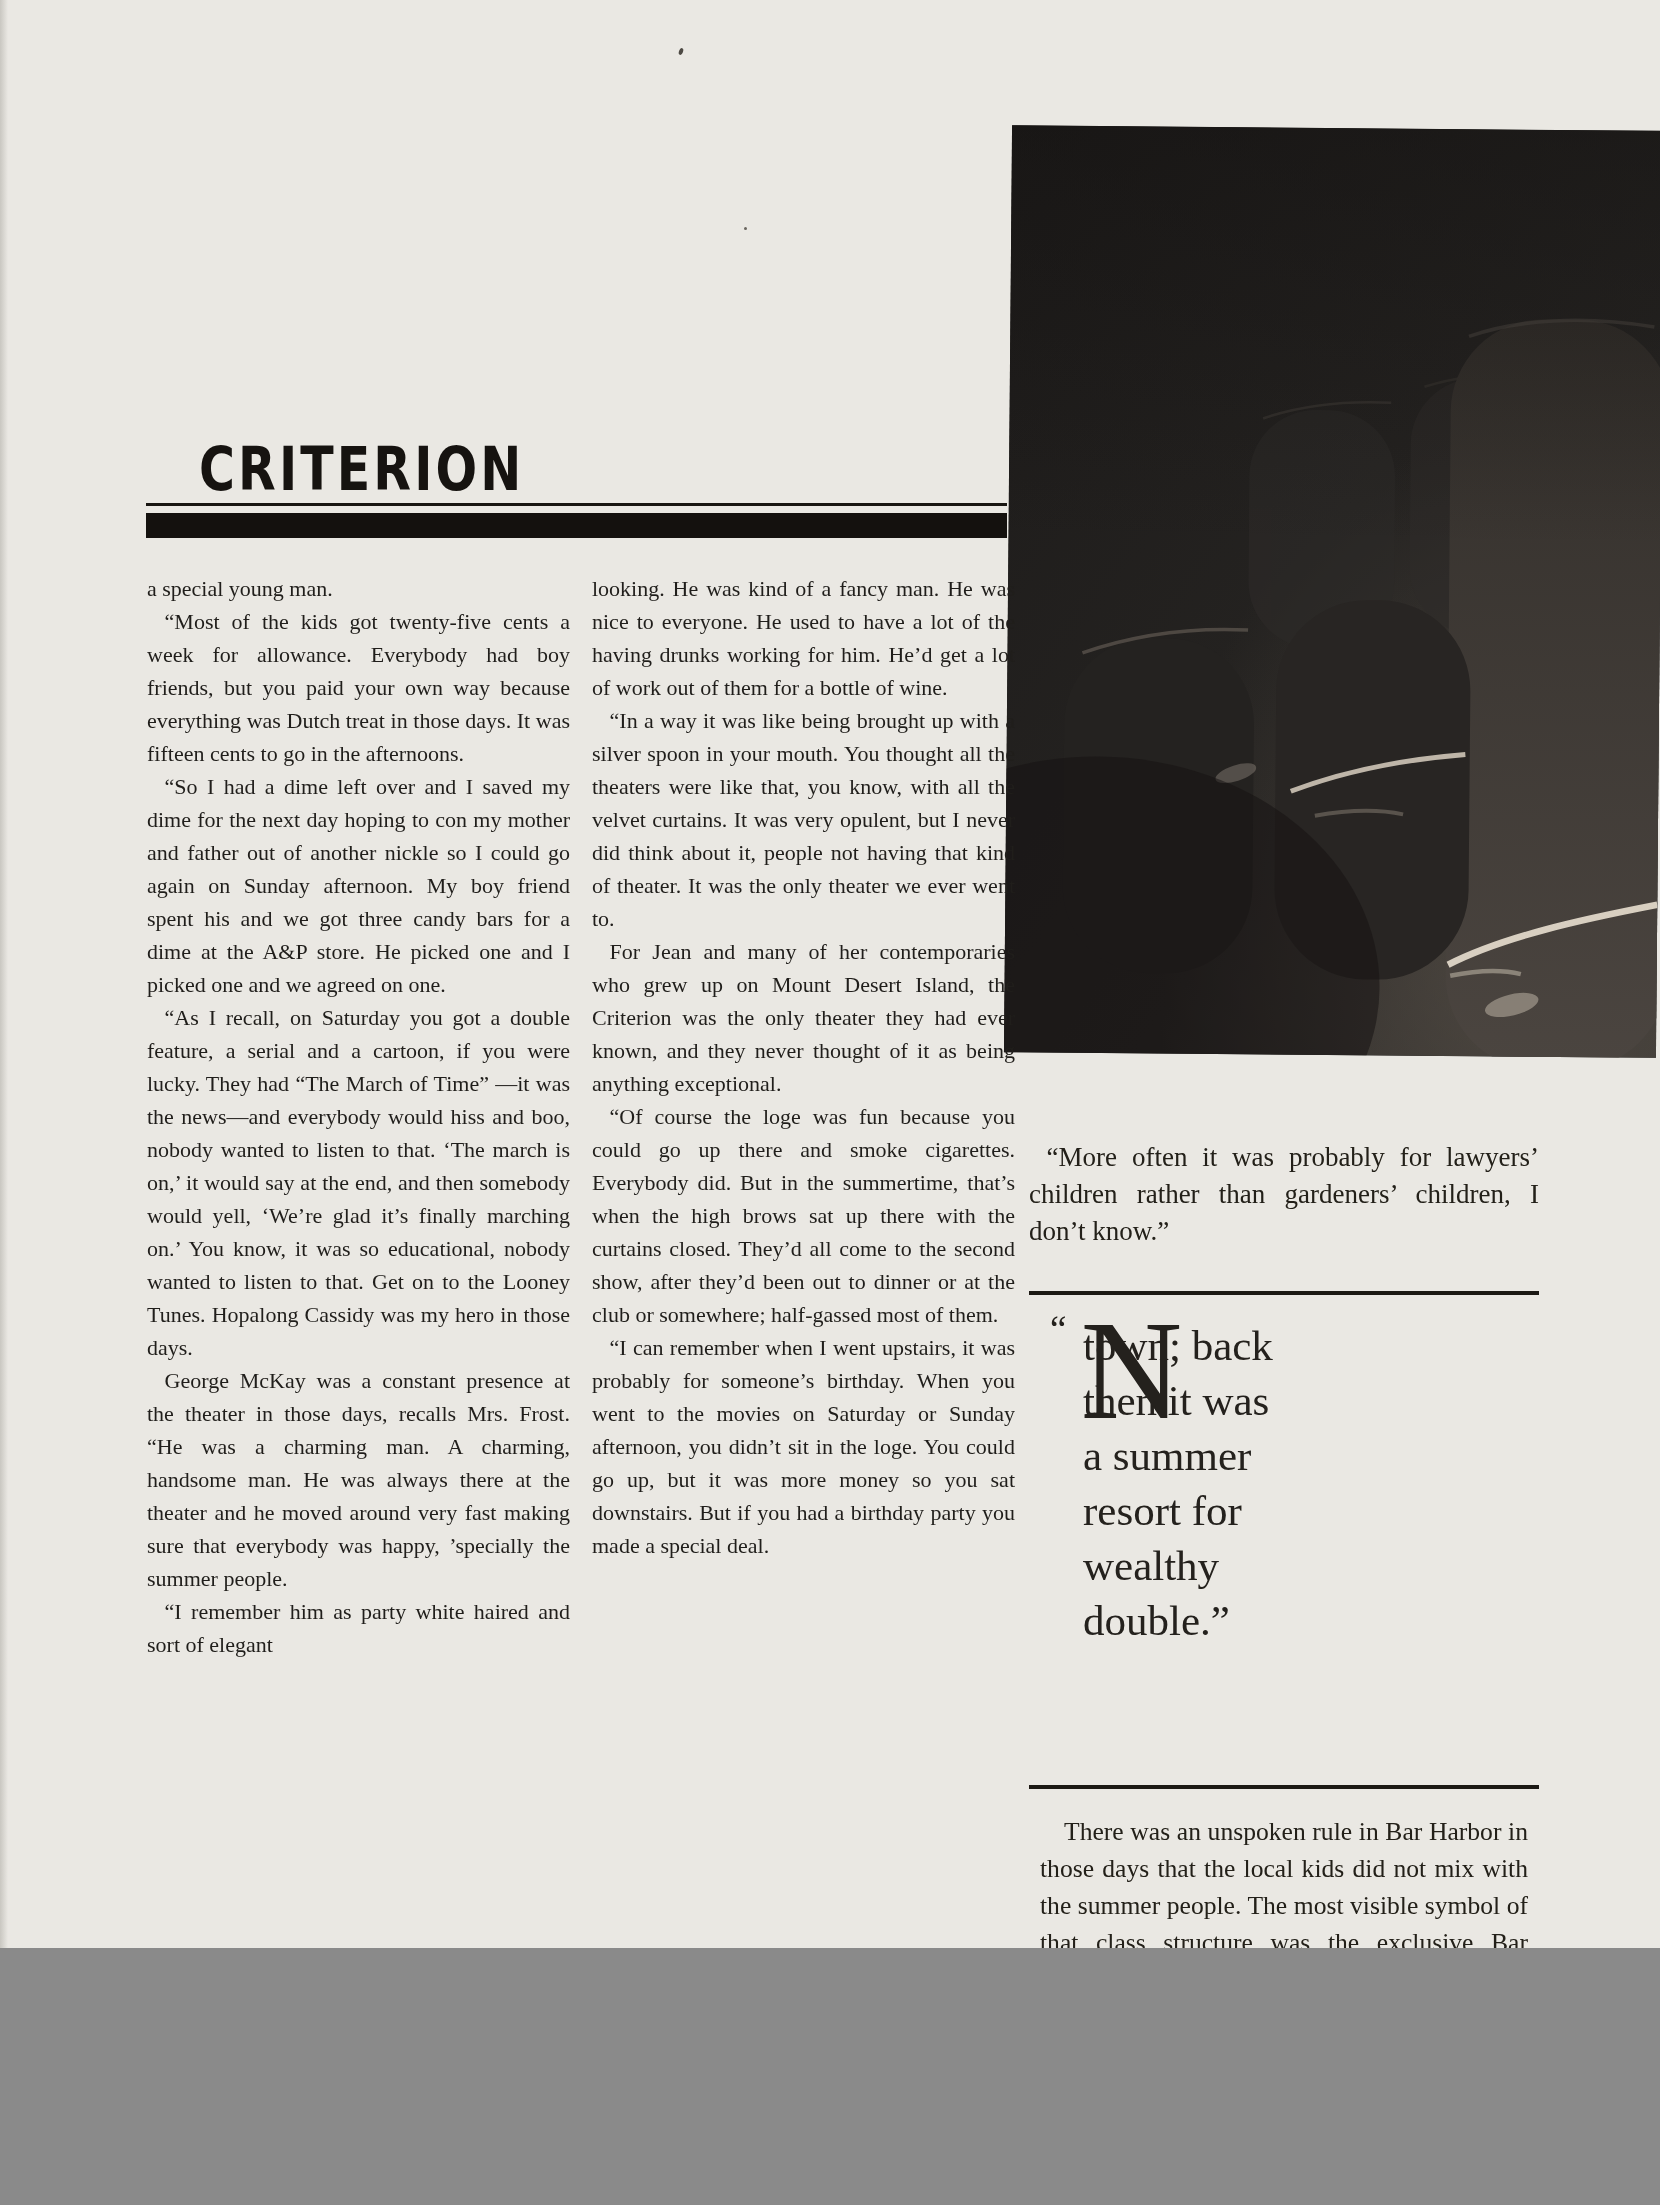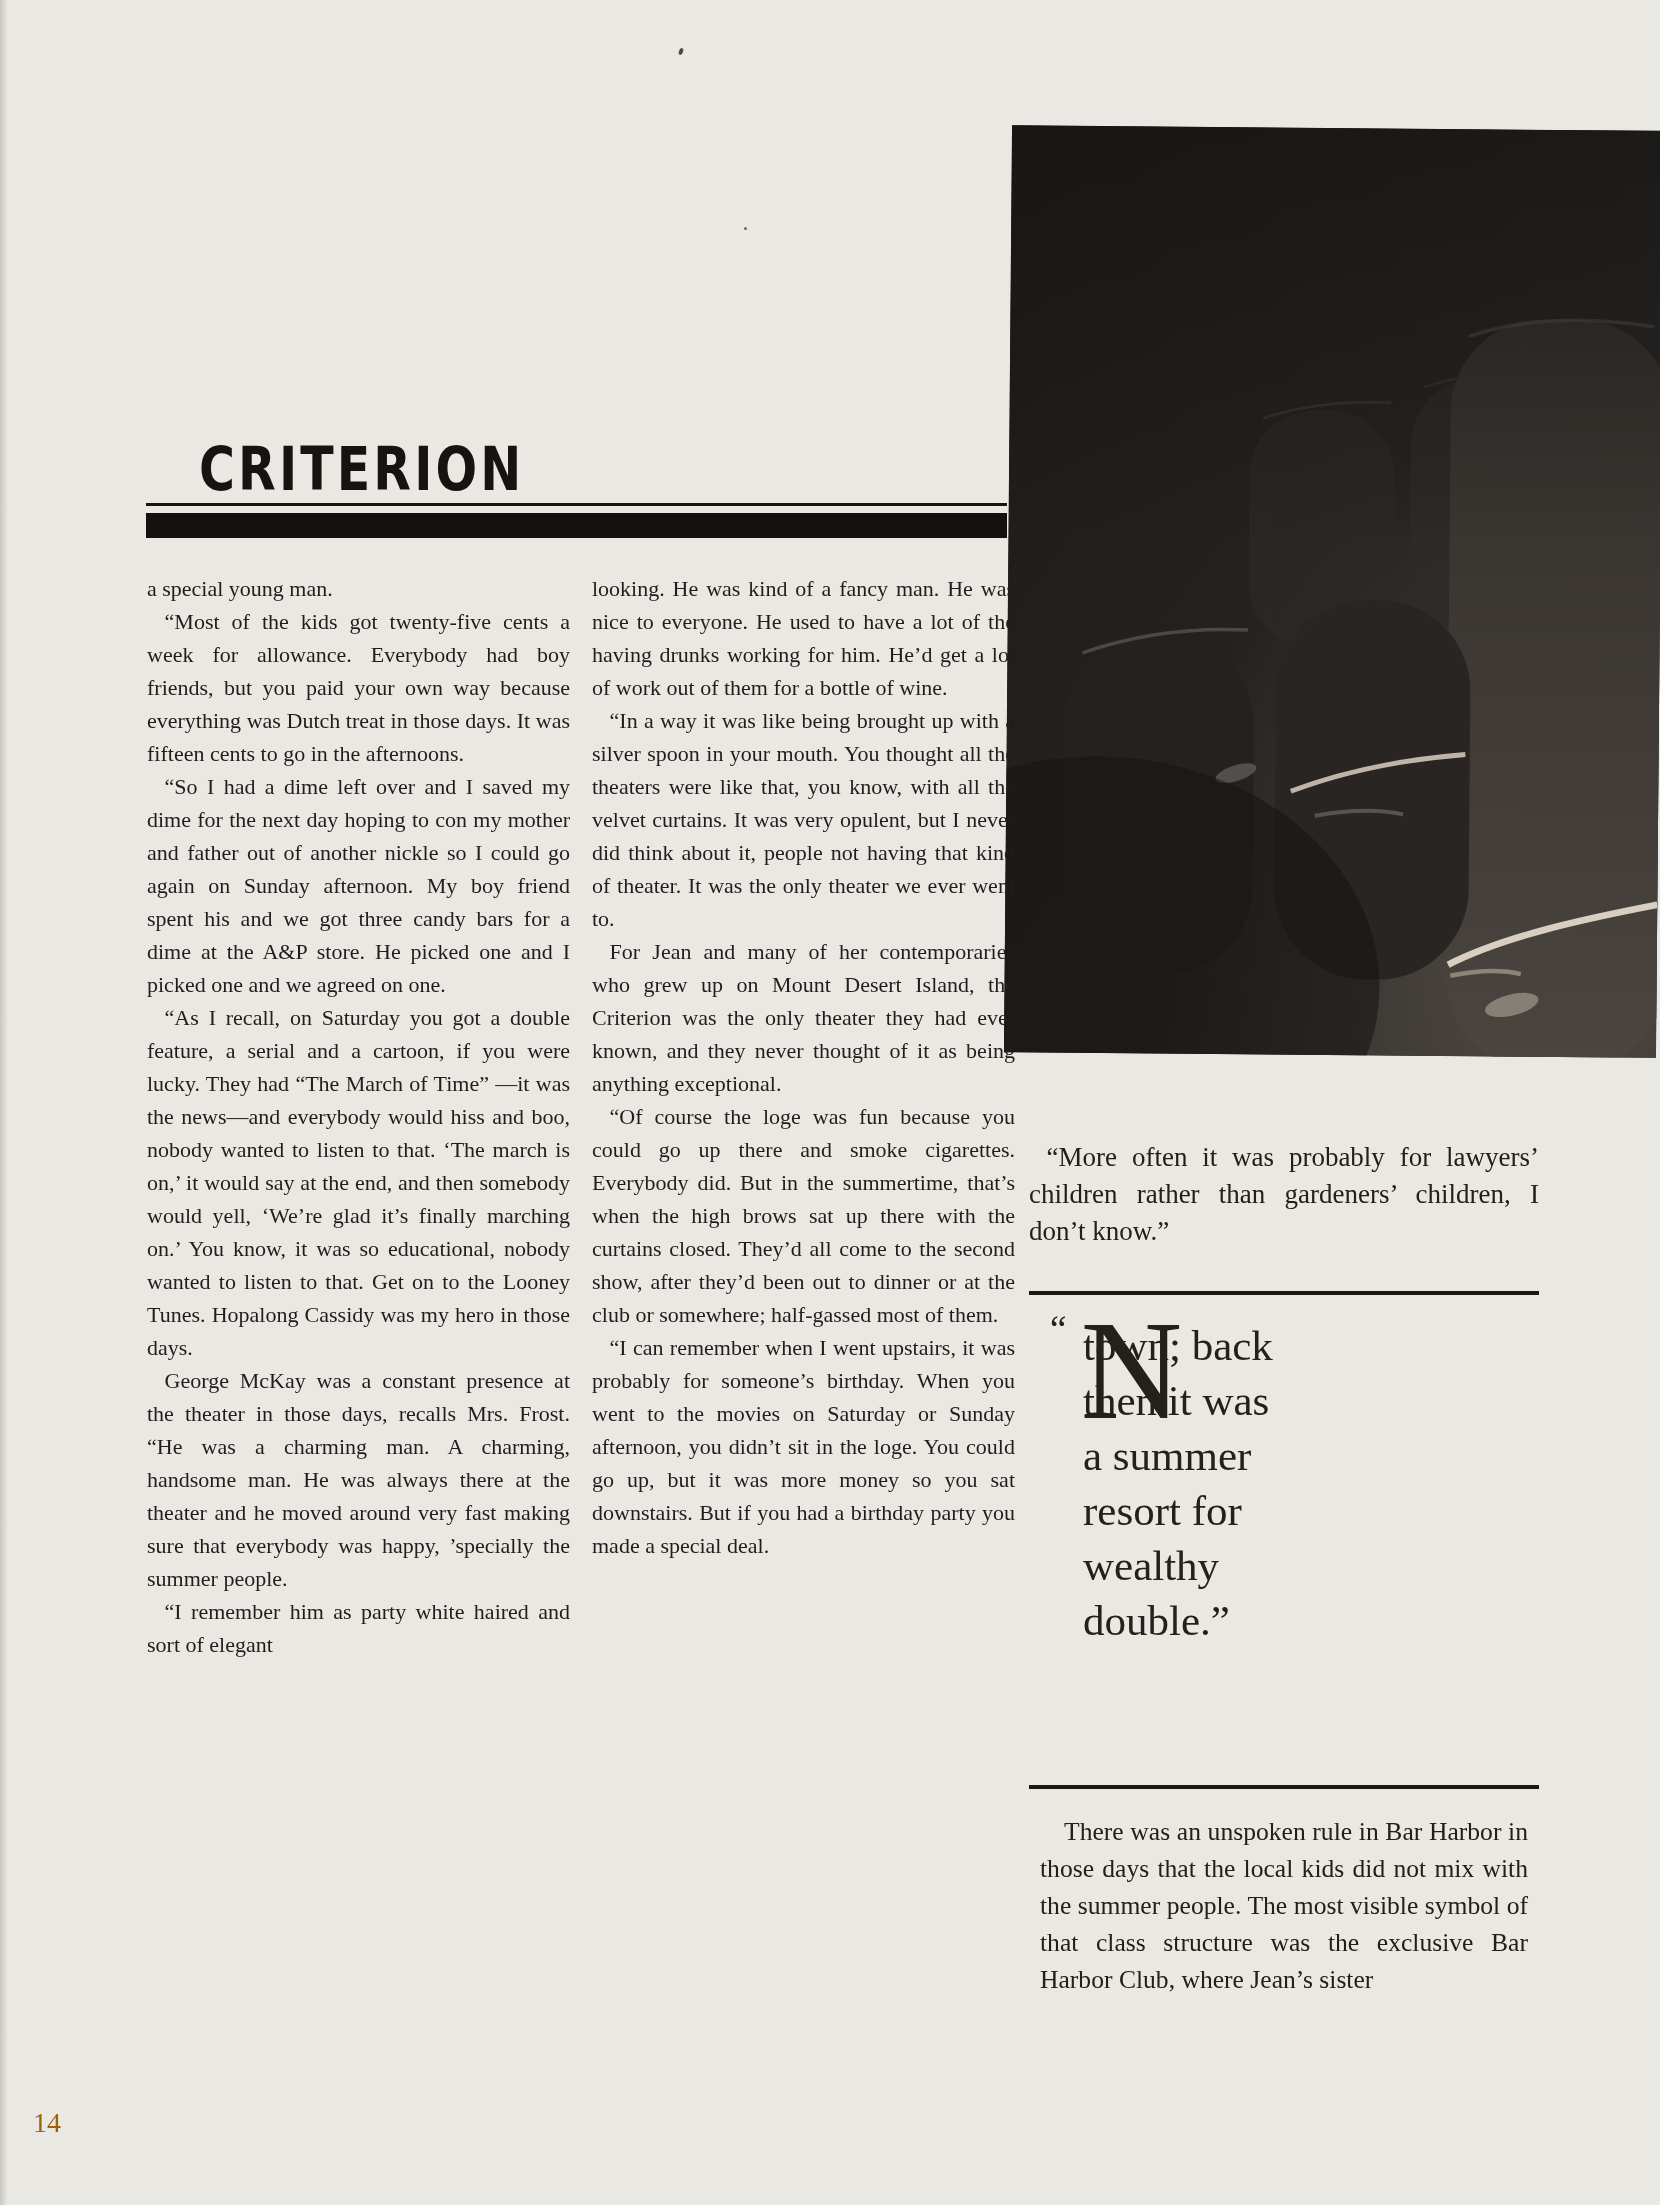--- a/index.html
+++ b/index.html
@@ -1,17 +1,17 @@
 <!DOCTYPE html>
 <html style="font-size:7px"><head>
 <meta charset="utf-8">
 <style>
   html,body { margin:0; padding:0; background:#8a8a8a; }
   .page {
-    position:relative; width:1660px; height:2205px;
+    position:relative; width:1660px; height:1948px;
     background:#eae8e3; overflow:hidden;
     font-family:"Liberation Serif","DejaVu Serif",serif;
     color:#1c1a17;
   }
   .left-edge { position:absolute; left:0; top:0; width:8px; height:100%;
     background:linear-gradient(90deg,#c9c7c1,rgba(234,232,227,0)); }
 
   
   .masthead-logo{
     position:absolute; left:199px; top:434px;

